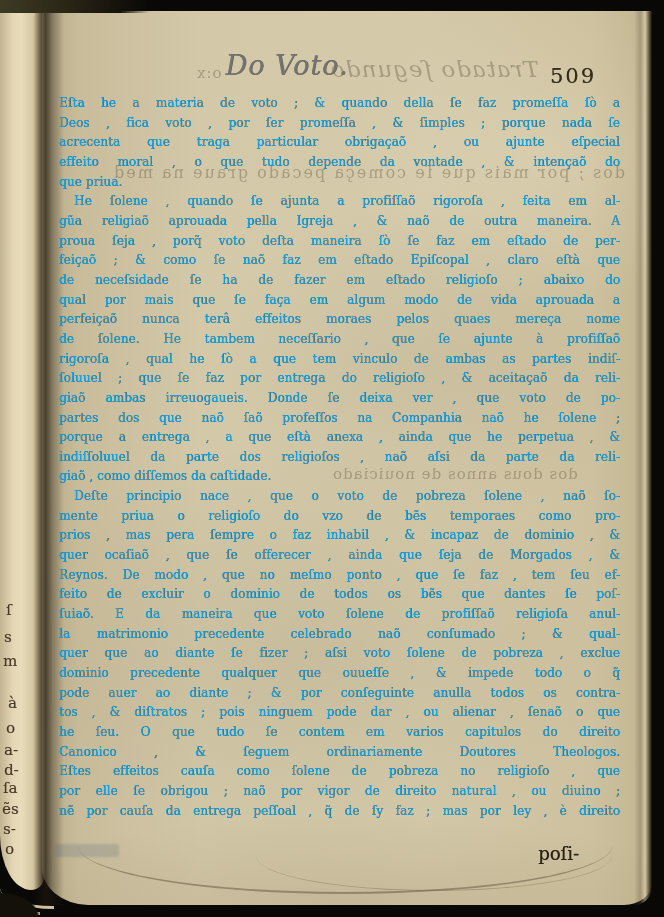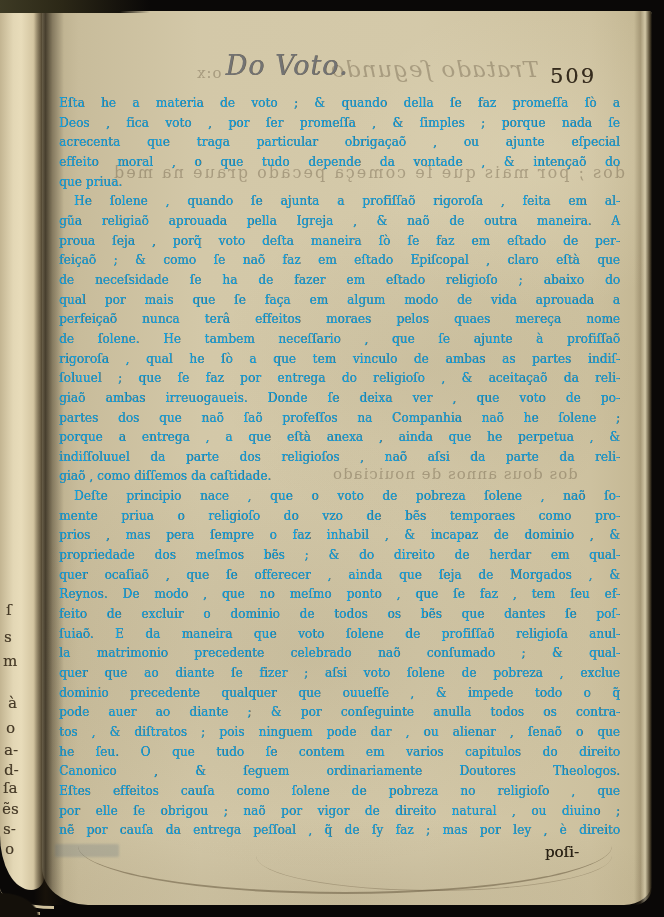--- a/index.html
+++ b/index.html
@@ -55,21 +55,21 @@
     text-shadow:.3px .3px .3px rgba(53,43,29,.6);margin-top:8px;}
 
   
   .text-block{position:absolute;left:59px;top:94px;width:561px;z-index:6;}
   .line{font-size:12px;line-height:19.65px;text-align:justify;text-align-last:justify;
     color:#0ea5e9;text-shadow:.32px .32px .35px rgba(41,33,20,.72);letter-spacing:.1px;}
   .line.short{text-align-last:left;}
   .line.indent{text-indent:15px;}
 
   .catchword{position:absolute;left:59px;top:843px;width:520px;text-align:right;z-index:6;
-    font-size:15px;color:#292114;text-shadow:.32px .32px .35px rgba(41,33,20,.72);}
+    font-size:18px;color:#292114;text-shadow:.32px .32px .35px rgba(41,33,20,.72);}
 
   
   .ghost{position:absolute;z-index:5;transform:scaleX(-1);color:rgba(84,71,51,.34);
     filter:blur(.5px);white-space:nowrap;}
 
   
   .edge-frag{position:absolute;z-index:2;font-size:15px;color:rgba(58,46,28,.85);
     text-shadow:.3px .3px .3px rgba(58,46,28,.5);}
 
   
@@ -120,21 +120,20 @@
         <div class="line">giaõ ambas irreuogaueis. Donde ſe deixa ver , que voto de po-</div>
         <div class="line">partes dos que naõ ſaõ profeſſos na Companhia naõ he ſolene ;</div>
         <div class="line">porque a entrega , a que eſtà anexa , ainda que he perpetua , &amp;</div>
         <div class="line">indiſſoluuel da parte dos religioſos , naõ aſsi da parte da reli-</div>
         <div class="line short">giaõ , como diſſemos da caſtidade.</div>
       </div>
       <div>
         <div class="line indent">Deſte principio nace , que o voto de pobreza ſolene , naõ ſo-</div>
         <div class="line">mente priua o religioſo do vzo de bẽs temporaes como pro-</div>
         <div class="line">prios , mas pera ſempre o faz inhabil , &amp; incapaz de dominio , &amp;</div>
-        <div class="line">propriedade dos meſmos bẽs ; &amp; do direito de herdar em qual-</div>
         <div class="line">quer ocaſiaõ , que ſe offerecer , ainda que ſeja de Morgados , &amp;</div>
         <div class="line">Reynos.  De modo , que no meſmo ponto , que ſe faz , tem ſeu ef-</div>
         <div class="line">feito de excluir o dominio de todos os bẽs que dantes ſe poſ-</div>
         <div class="line">ſuiaõ. E da maneira que voto ſolene de profiſſaõ religioſa anul-</div>
         <div class="line">la matrimonio precedente celebrado naõ conſumado ; &amp; qual-</div>
         <div class="line">quer que ao diante ſe fizer ; aſsi voto ſolene de pobreza , exclue</div>
         <div class="line">dominio precedente qualquer que ouueſſe , &amp; impede todo o q̃</div>
         <div class="line">pode auer ao diante ; &amp; por conſeguinte anulla todos os contra-</div>
         <div class="line">tos , &amp; diſtratos ; pois ninguem pode dar , ou alienar , ſenaõ o que</div>
         <div class="line">he ſeu.  O que tudo ſe contem em varios capitulos do direito</div>

